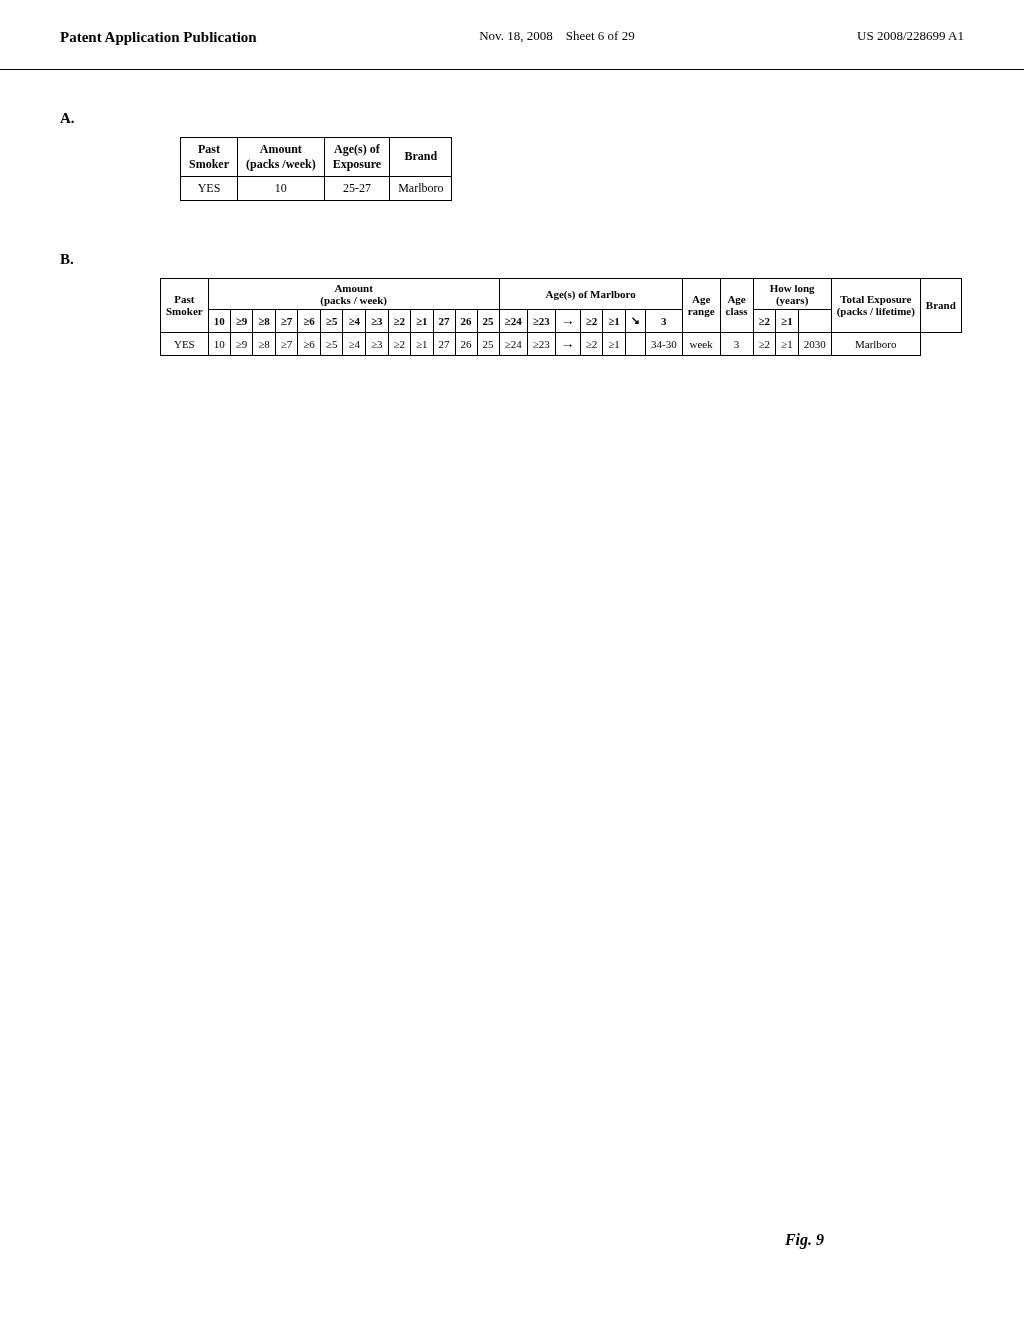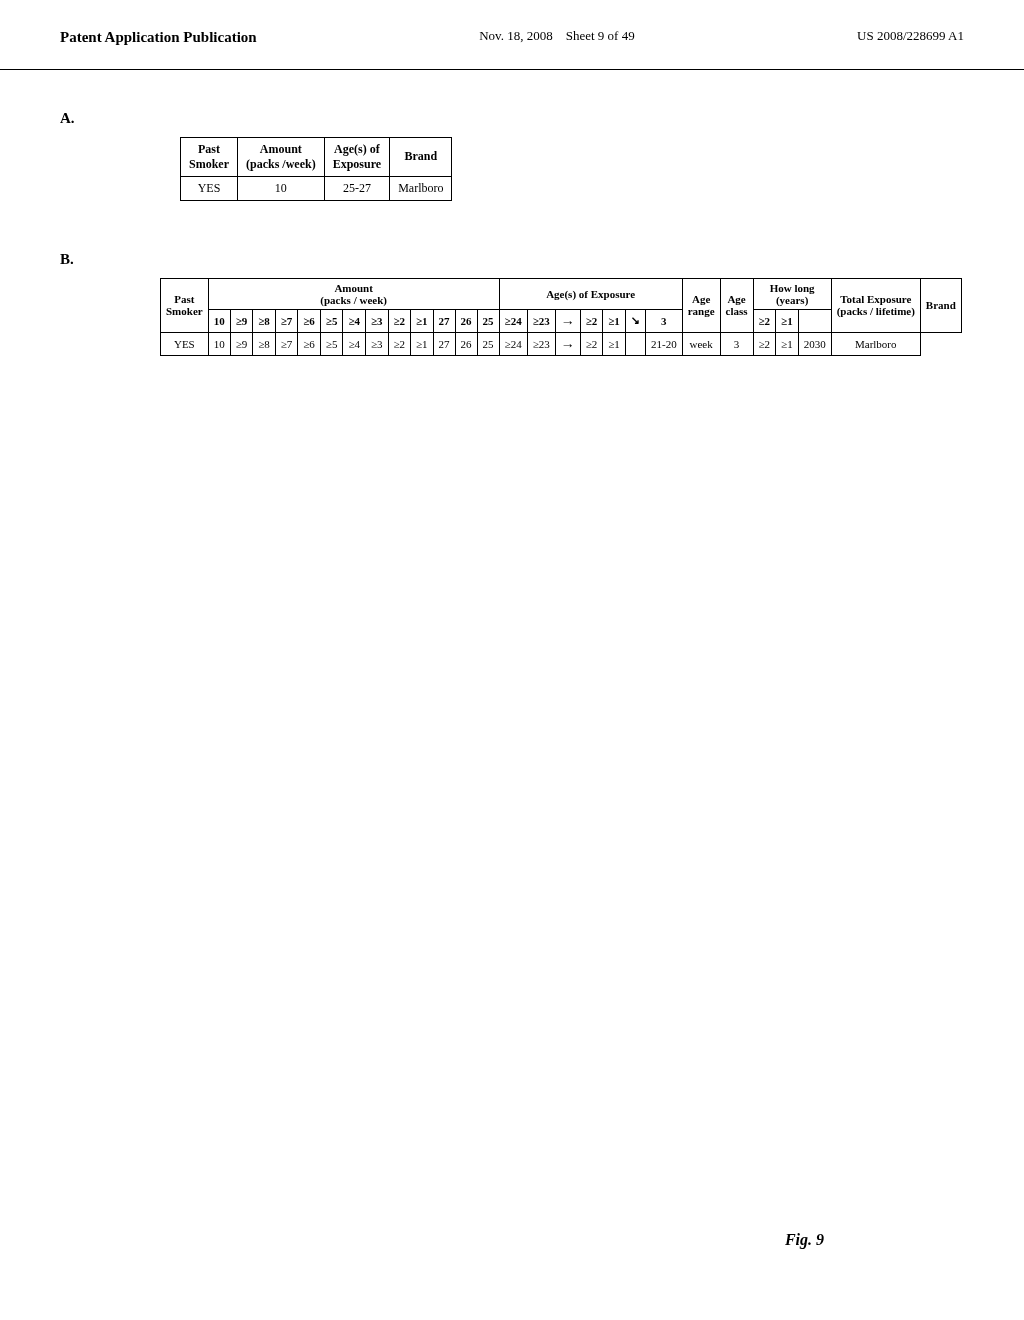--- a/index.html
+++ b/index.html
@@ -108,21 +108,21 @@
   </style>
 </head>
 <body>
 
 <div class="page-header">
   <div class="header-left">
     <span>Patent Application Publication</span>
   </div>
   <div class="header-center">
     <span>Nov. 18, 2008</span>&nbsp;&nbsp;&nbsp;
-    <span>Sheet 9 of 49</span>
+    <span>Sheet 6 of 29</span>
   </div>
   <div class="header-right">
     <span>US 2008/228699 A1</span>
   </div>
 </div>
 
 <div class="page-content">
 
   <div class="section">
     <div class="section-label">A.</div>
@@ -147,21 +147,21 @@
   </div>
 
   <div class="section">
     <div class="section-label">B.</div>
     <div class="table-b-container">
       <table class="table-b">
         <thead>
           <tr>
             <th rowspan="3">Past<br>Smoker</th>
             <th colspan="13">Amount<br>(packs / week)</th>
-            <th colspan="7">Age(s) of Exposure</th>
+            <th colspan="7">Age(s) of Marlboro</th>
             <th rowspan="3">Age<br>range</th>
             <th rowspan="3">Age<br>class</th>
             <th colspan="3">How long<br>(years)</th>
             <th rowspan="3">Total Exposure<br>(packs / lifetime)</th>
             <th rowspan="3">Brand</th>
           </tr>
           <tr>
             <th>10</th>
             <th>≥9</th>
             <th>≥8</th>
@@ -201,21 +201,21 @@
             <td>≥1</td>
             <td>27</td>
             <td>26</td>
             <td>25</td>
             <td>≥24</td>
             <td>≥23</td>
             <td class="arrow-cell">→</td>
             <td>≥2</td>
             <td>≥1</td>
             <td></td>
-            <td>21-20</td>
+            <td>34-30</td>
             <td>week</td>
             <td>3</td>
             <td>≥2</td>
             <td>≥1</td>
             <td>2030</td>
             <td>Marlboro</td>
           </tr>
         </tbody>
       </table>
     </div>

